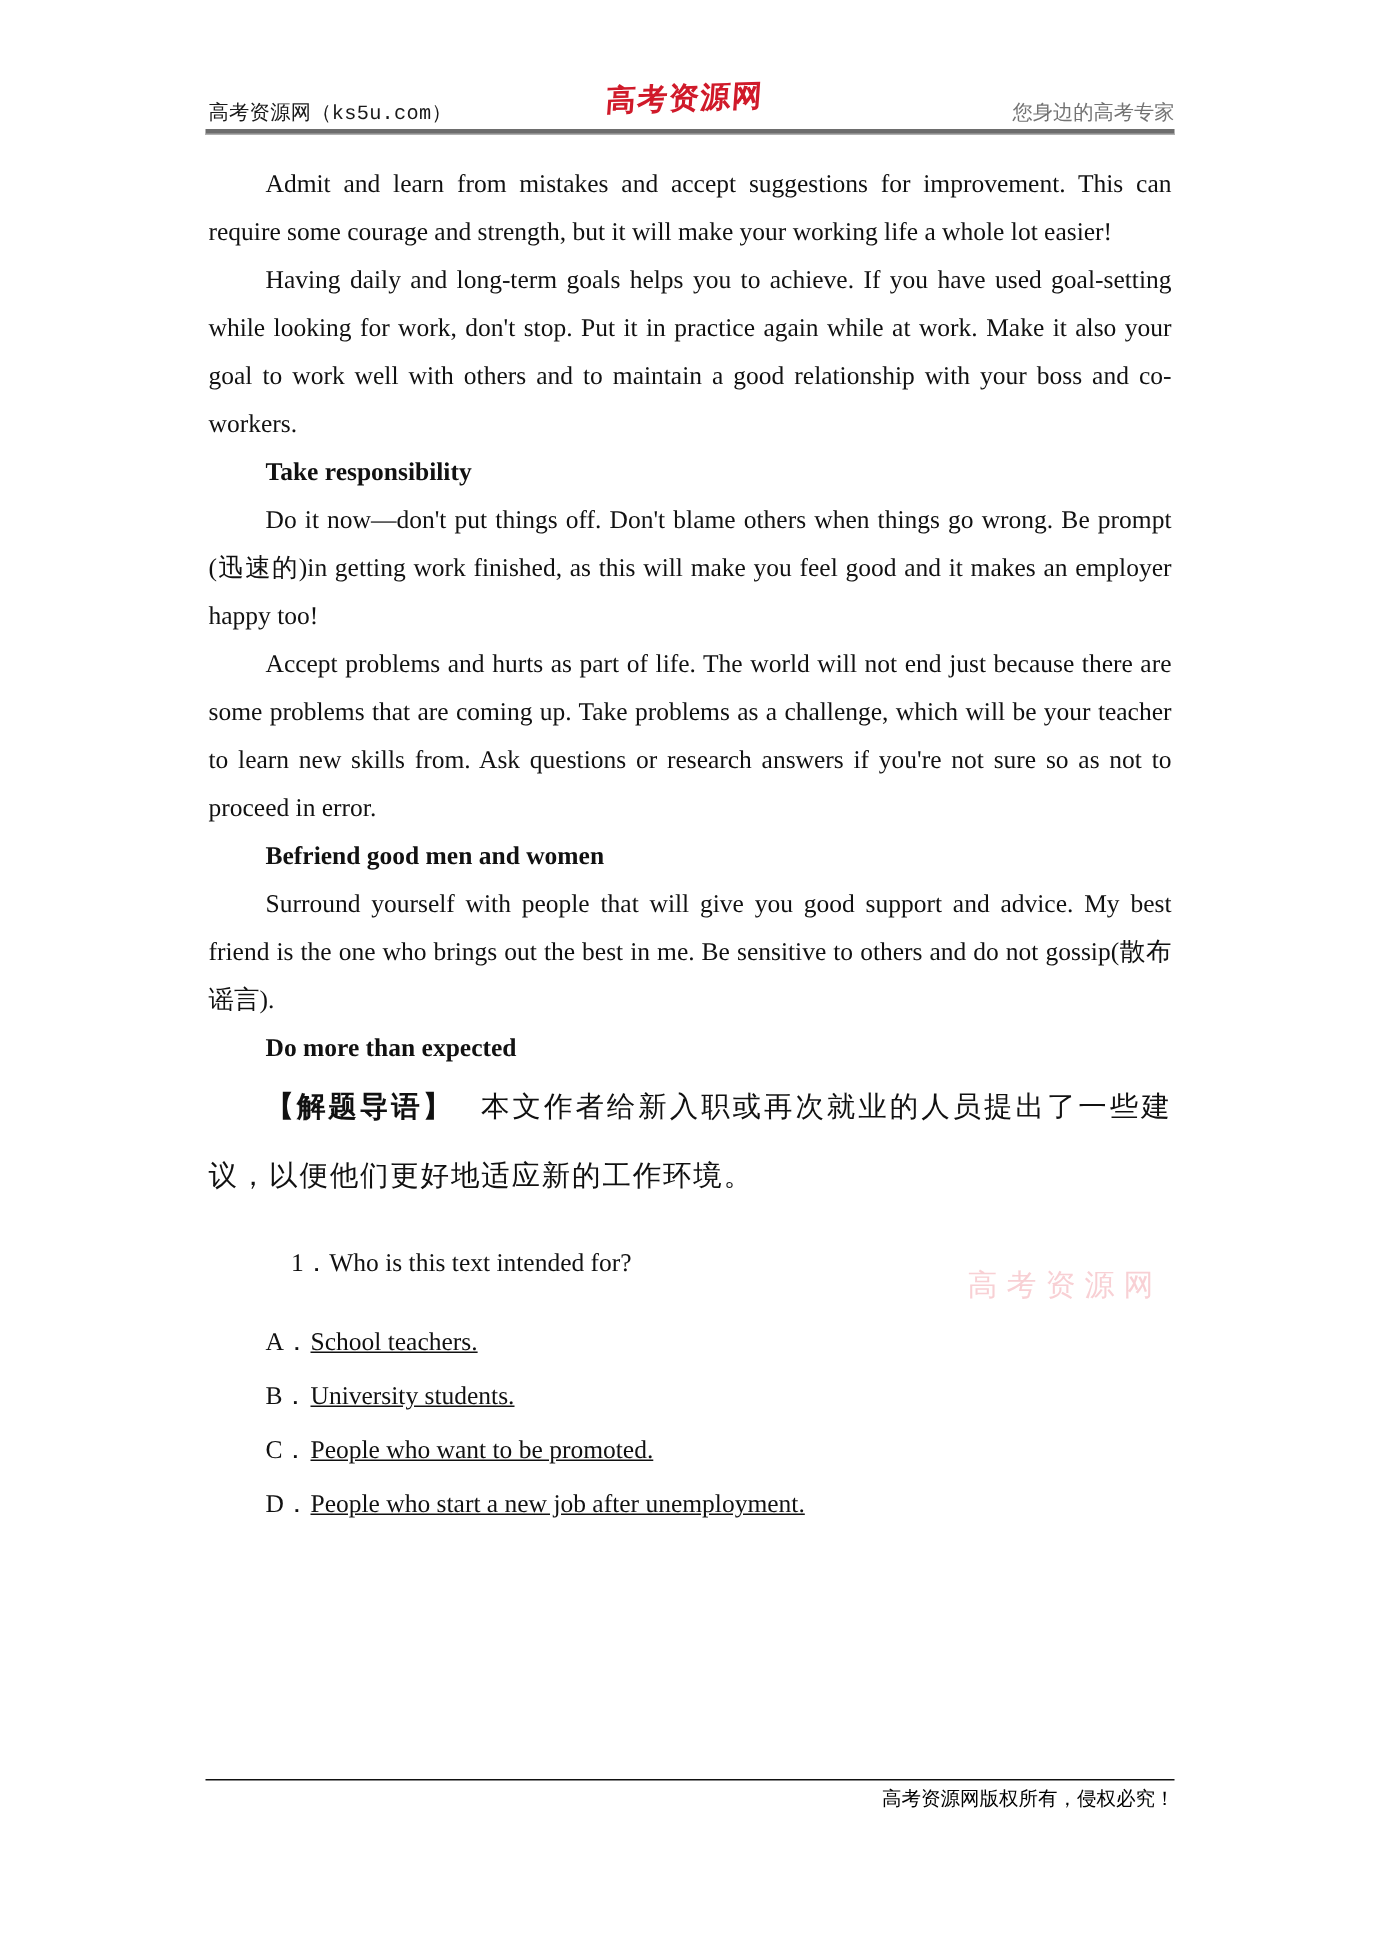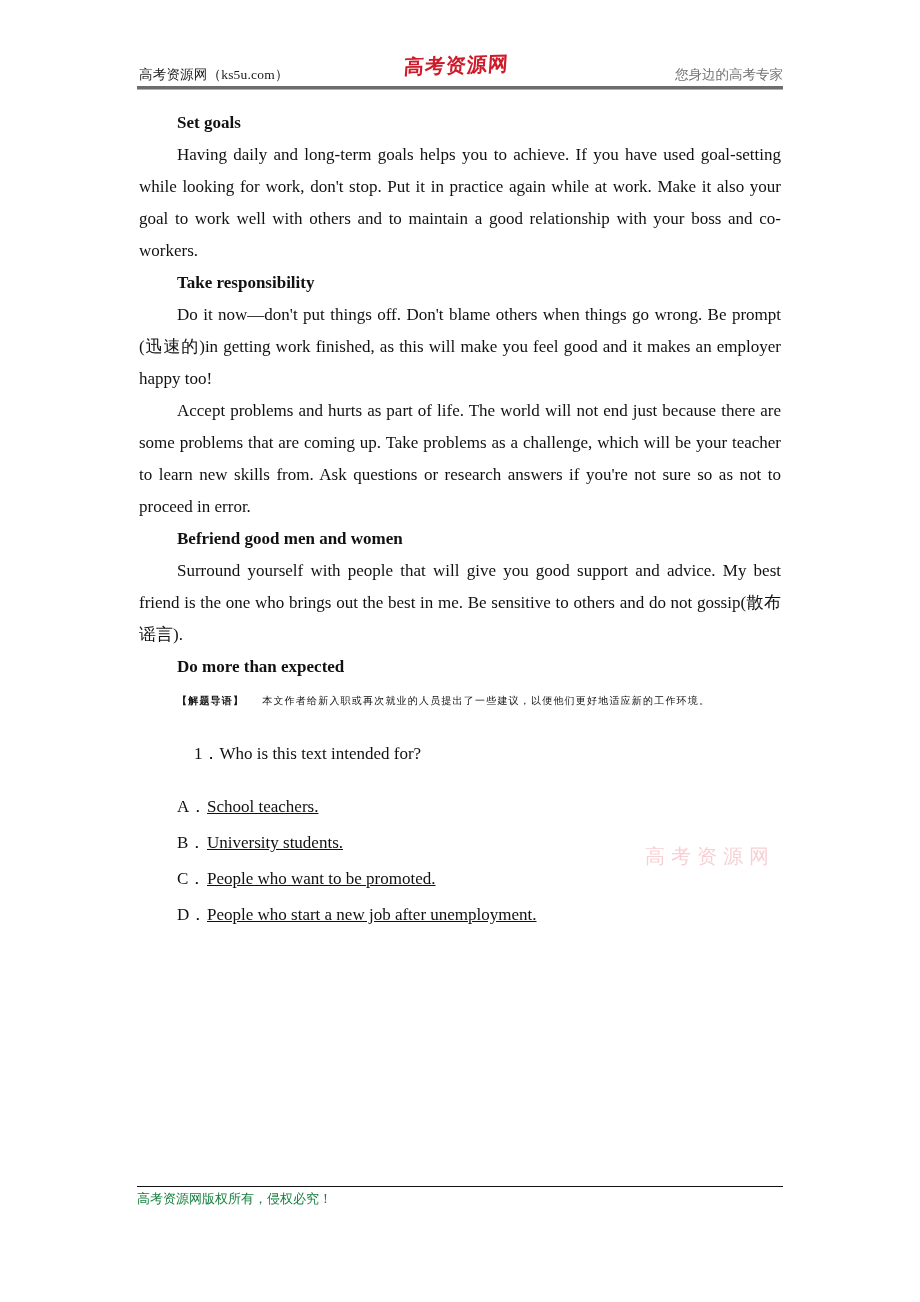--- a/index.html
+++ b/index.html
@@ -20,21 +20,21 @@
       left: 137px;
       top: 50px;
       width: 646px;
       height: 36px;
     }
     .header-left {
       position: absolute;
       left: 2px;
       top: 16px;
       font-size: 13.5px;
-      font-family: Liberation Serif, serif;
+      font-family: Liberation Mono, monospace;
       color: #1a1a1a;
       letter-spacing: 0.2px;
     }
     .header-logo {
       position: absolute;
       left: 267px;
       top: 2px;
       font-size: 20px;
       font-weight: bold;
       color: #d01a2a;
@@ -74,22 +74,22 @@
     .heading {
       margin: 0;
       font-weight: bold;
       text-indent: 38px;
     }
     .cn-para {
       margin: 0;
       text-align: justify;
       text-indent: 38px;
       font-family: "DejaVu Sans", sans-serif;
-      font-size: 10px;
-      line-height: 36px;
+      font-size: 19px;
+      line-height: 46px;
       letter-spacing: 1.2px;
     }
     .cn-tag {
       font-weight: bold;
       font-family: "DejaVu Sans", sans-serif;
       margin-right: 18px;
     }
     .question {
       margin: 17px;
       padding-left: 38px;
@@ -121,39 +121,39 @@
       top: 1186px;
       width: 646px;
       height: 1px;
       background: #111111;
     }
     .footer-text {
       position: absolute;
       left: 137px;
       top: 1190px;
       width: 646px;
-      text-align: left;
+      text-align: right;
       font-size: 13px;
-      color: #15803d;
+      color: #000000;
       font-family: Liberation Mono, monospace;
     }
   </style>
 </head>
 <body>
 
 <div class="page-header">
   <span class="header-left">高考资源网（ks5u.com）</span>
   <span class="header-logo">高考资源网</span>
   <span class="header-right">您身边的高考专家</span>
 </div>
 <div class="header-rule"></div>
 
 <div class="content">
+  <p class="para">Admit and learn from mistakes and accept suggestions for improvement. This can require some courage and strength, but it will make your working life a whole lot easier!</p>
 
-  <p class="heading">Set goals</p>
   <p class="para">Having daily and long-term goals helps you to achieve. If you have used goal-setting while looking for work, don't stop. Put it in practice again while at work. Make it also your goal to work well with others and to maintain a good relationship with your boss and co-workers.</p>
 
   <p class="heading">Take responsibility</p>
   <p class="para">Do it now—don't put things off. Don't blame others when things go wrong. Be prompt (迅速的)in getting work finished, as this will make you feel good and it makes an employer happy too!</p>
 
   <p class="para">Accept problems and hurts as part of life. The world will not end just because there are some problems that are coming up. Take problems as a challenge, which will be your teacher to learn new skills from. Ask questions or research answers if you're not sure so as not to proceed in error.</p>
 
   <p class="heading">Befriend good men and women</p>
   <p class="para">Surround yourself with people that will give you good support and advice. My best friend is the one who brings out the best in me. Be sensitive to others and do not gossip(散布谣言).</p>
 

